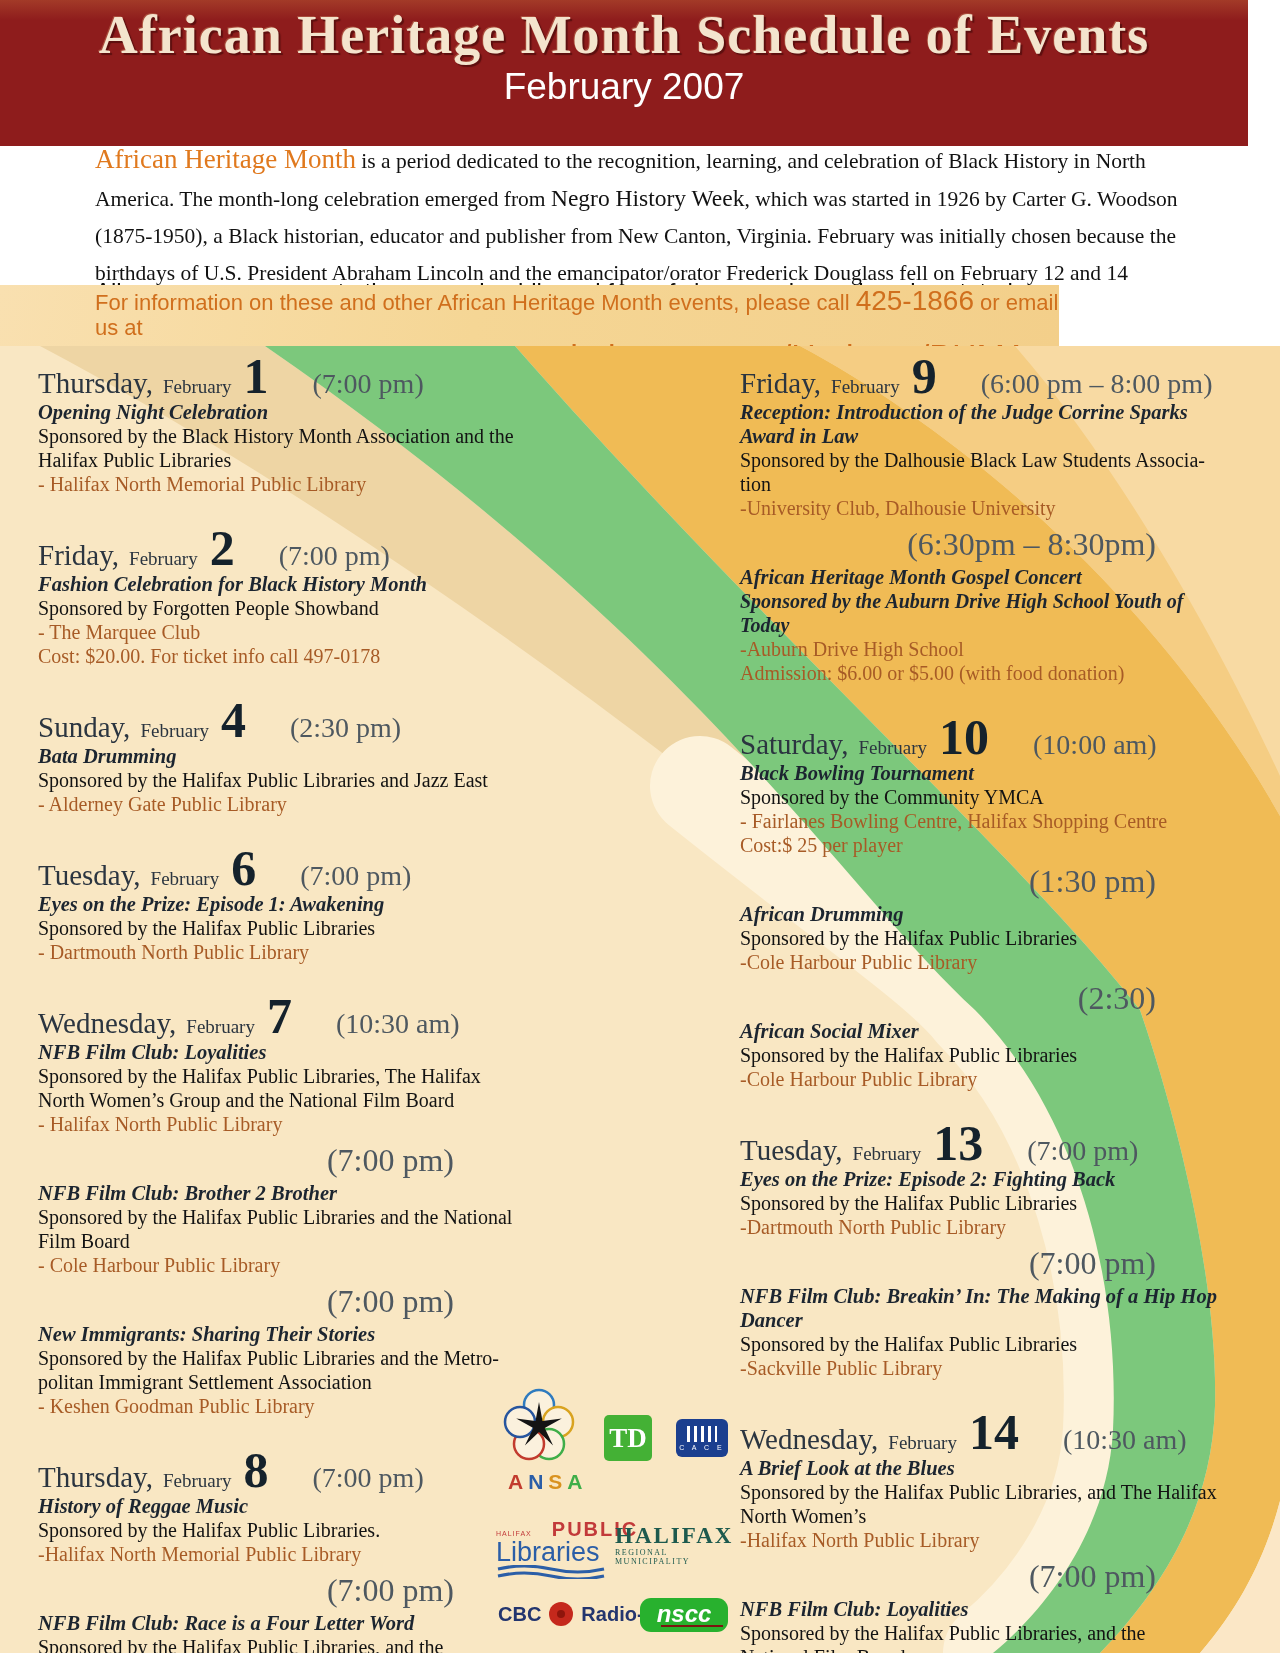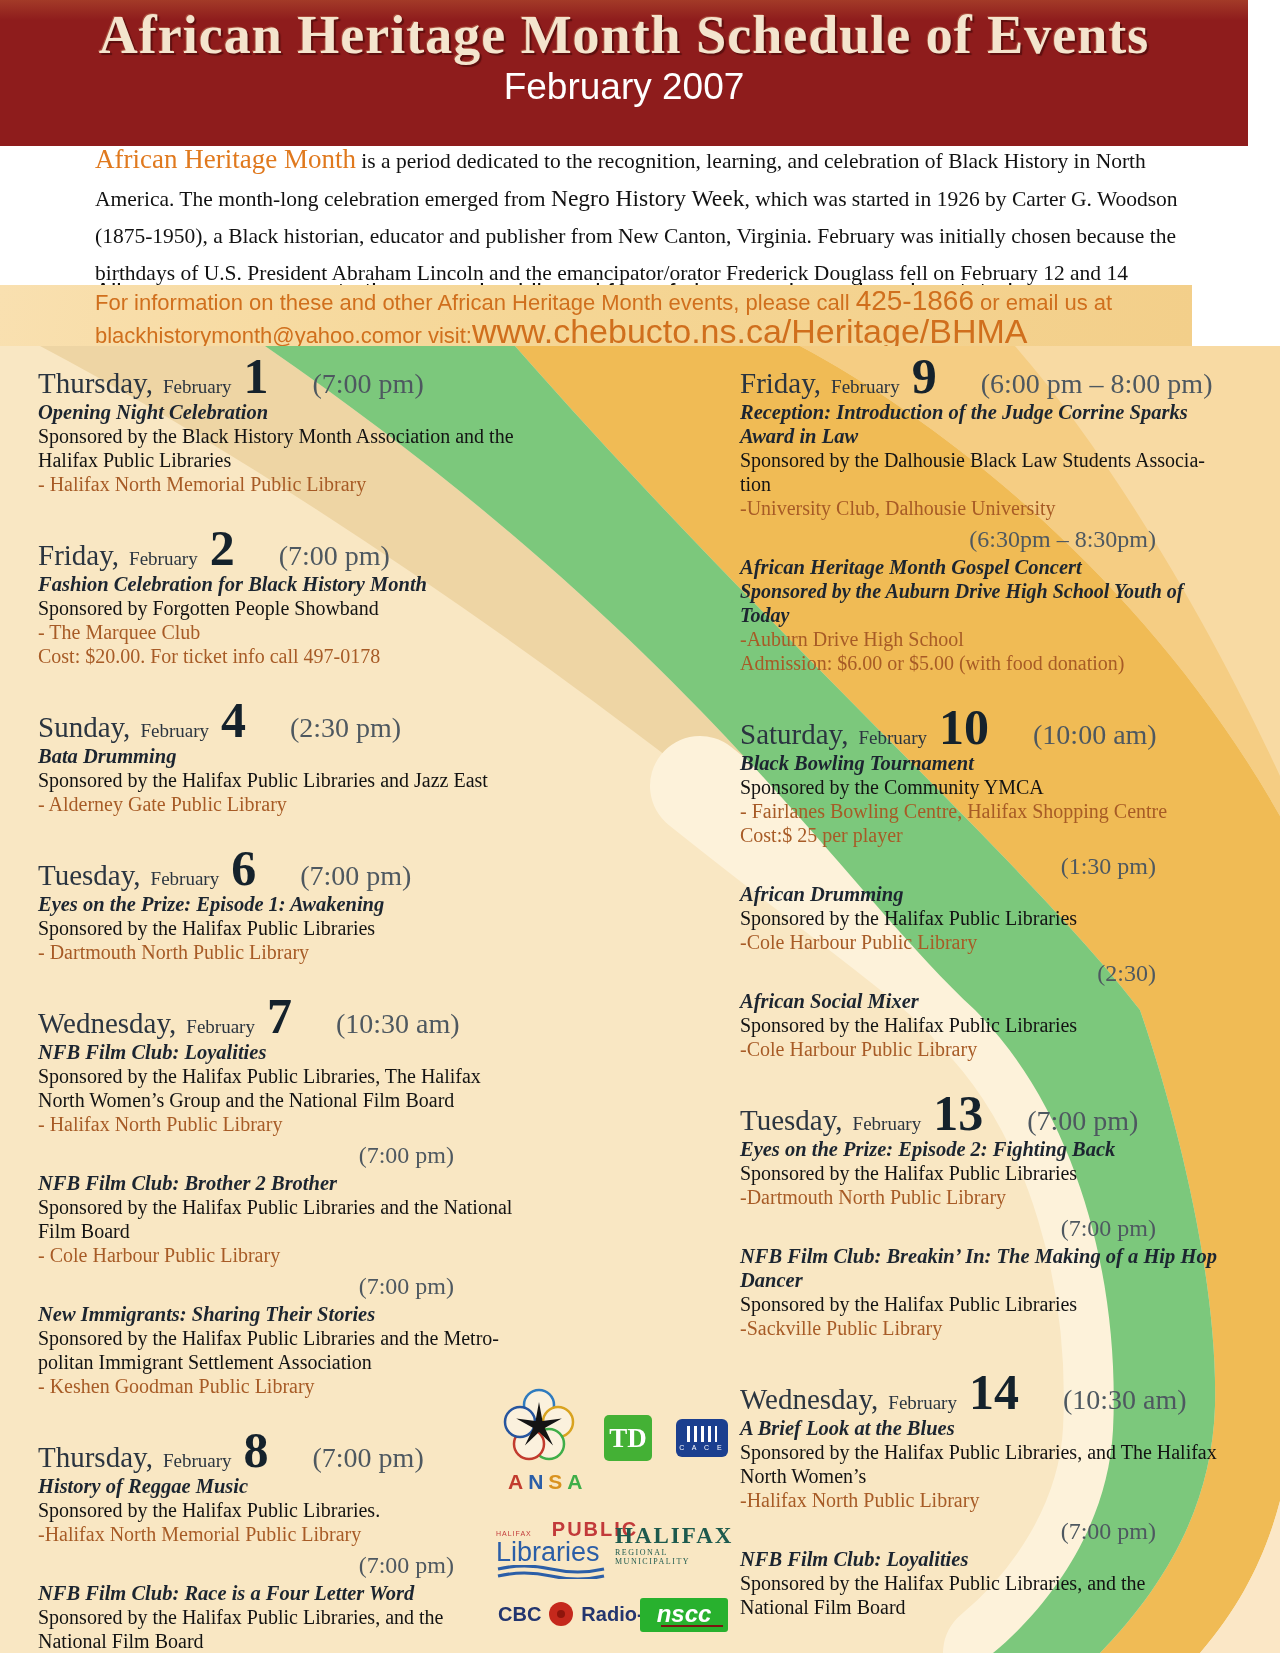--- a/index.html
+++ b/index.html
@@ -16,21 +16,21 @@
 
   
   .intro{position:absolute;top:119px;left:95px;width:1092px;
          font-family:Liberation Serif, serif;font-size:21.5px;line-height:37px;color:#121212;}
   .intro .hl{color:#e0791e;font-size:27px;}
   .intro .md{font-size:23.5px;}
   .open-note{position:absolute;top:254px;left:95px;width:1100px;
          font-family:"Liberation Sans",sans-serif;font-size:24px;color:#0d0d0d;}
 
   
-  .contact{position:absolute;top:285px;left:0;width:1192px;height:61px;
+  .contact{position:absolute;top:285px;left:0;width:1059px;height:61px;
            background:linear-gradient(100deg,#f9e0b0 0%,#f5d695 45%,#f3cf8a 100%);
            padding:3px 0 0 95px;box-sizing:border-box;
            font-family:"Liberation Sans",sans-serif;color:#d06f1d;}
   .contact .l1{font-size:22px;line-height:25px;}
   .contact .phone{font-size:28px;}
   .contact .l2{font-size:22px;line-height:32px;display:flex;align-items:baseline;}
   .contact .url{font-size:34px;}
 
   
   .schedule{position:absolute;top:346px;left:0;width:1280px;height:1145px;background:#f9e7c3;}
@@ -39,21 +39,21 @@
   .col{position:absolute;top:8px;}
   .col-left{left:38px;width:478px;}
   .col-right{left:740px;width:478px;}
 
   .event{margin-bottom:30px;position:relative;}
   .event-head{display:flex;align-items:baseline;white-space:nowrap;height:46px;}
   .day{font-size:29px;color:#2b3540;}
   .month{font-size:19px;margin-left:10px;color:#2b3540;}
   .datenum{font-size:50px;font-weight:bold;color:#15222c;margin-left:12px;line-height:0.9;}
   .head-time{font-size:28px;color:#4e5860;margin-left:44px;}
-  .time-row{font-size:24px;color:#4e5860;text-align:right;padding-right:62px;margin:6px 0 2px 0;}
+  .time-row{font-size:32px;color:#4e5860;text-align:right;padding-right:62px;margin:6px 0 2px 0;}
   .title{font-size:20.5px;font-weight:bold;font-style:italic;color:#1c2530;line-height:24px;margin-top:0;}
   .sponsor{font-size:20px;color:#131313;line-height:24px;}
   .sponsor.bold{font-weight:bold;font-style:italic;color:#1c2530;}
   .location,.cost{font-size:20px;color:#a75b26;line-height:24px;}
 
   
   .logo{position:absolute;}
   .ansa-flower{left:501px;top:1040px;}
   .ansa-label{left:508px;top:1124px;font-family:"Liberation Sans",sans-serif;font-size:21px;
               font-weight:bold;letter-spacing:5px;}
@@ -72,21 +72,21 @@
   .hpl-hal{font-size:7px;color:#c23a3a;letter-spacing:1px;}
   .hpl-public{font-size:20px;font-weight:bold;color:#c23a3a;letter-spacing:2px;}
   .hpl-lib{font-size:27px;color:#2b5ea7;line-height:26px;margin-top:-2px;}
   .hrm-logo{left:615px;top:1178px;width:118px;font-family:"Liberation Serif",serif;color:#1d5a4e;}
   .hrm-l1{font-size:23px;font-weight:bold;letter-spacing:2px;line-height:24px;}
   .hrm-l2{font-size:8px;letter-spacing:1.5px;}
   .cbc-logo{left:498px;top:1256px;display:flex;align-items:center;gap:8px;
             font-family:"Liberation Sans",sans-serif;font-weight:bold;font-size:20px;color:#23356e;}
   .cbc-gem{width:24px;height:24px;border-radius:50%;background:#c5281c;position:relative;}
   .cbc-gem::after{content:"";position:absolute;inset:8px;border-radius:50%;background:#8f150c;}
-  .nscc-logo{left:640px;top:1252px;width:88px;height:34px;background:#28b12e;border-radius:3px;
+  .nscc-logo{left:640px;top:1252px;width:88px;height:34px;background:#28b12e;border-radius:11px;
             display:flex;flex-direction:column;align-items:center;justify-content:center;}
   .nscc-word{font-family:"Liberation Sans",sans-serif;font-weight:bold;font-style:italic;
             font-size:24px;color:#ffffff;line-height:22px;}
   .nscc-tag{width:62px;height:2px;background:#7c1410;margin-left:16px;}
 </style>
 </head>
 <body>
 
 <div class="page">
 

